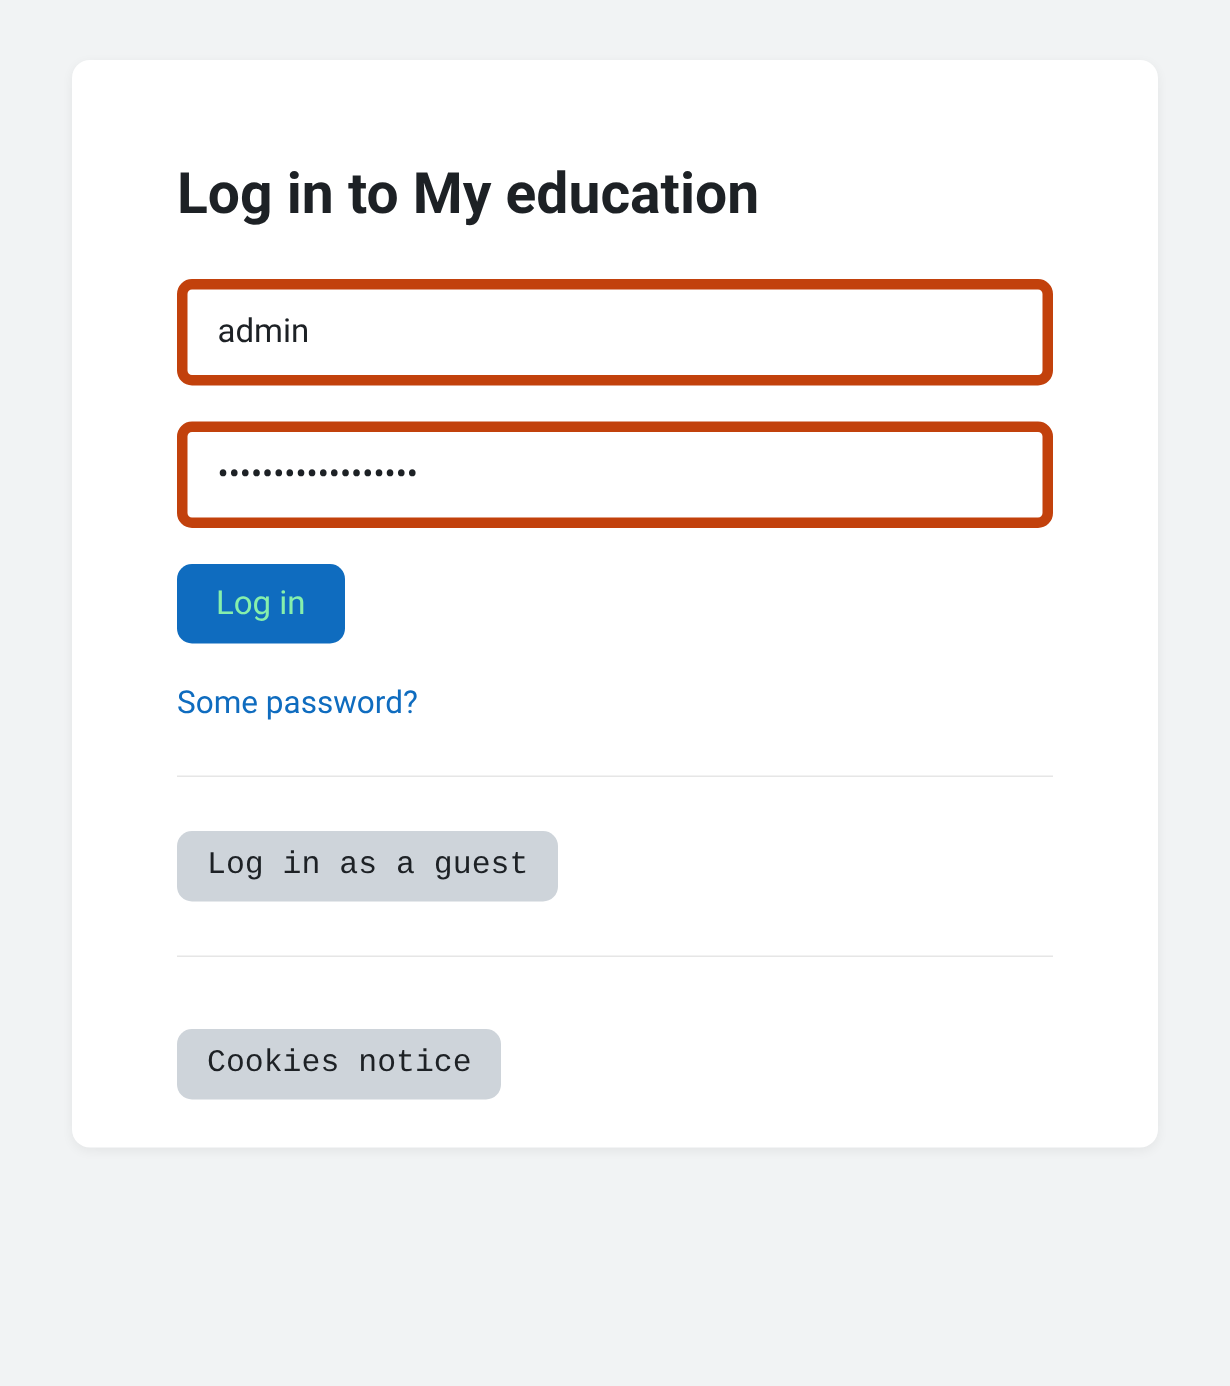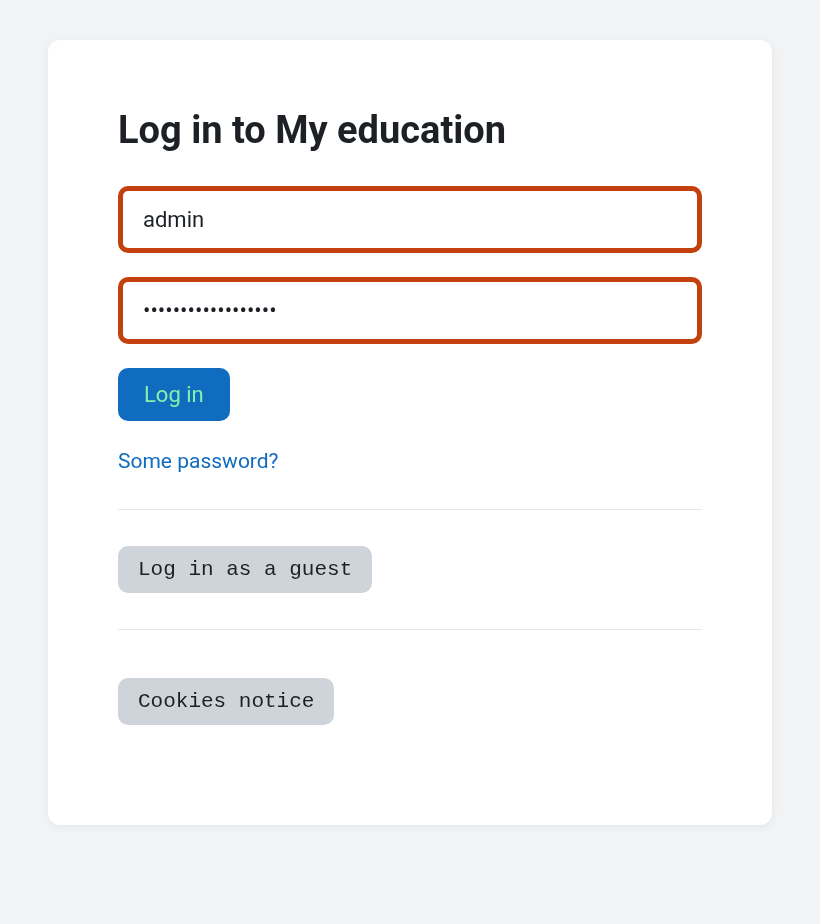--- a/index.html
+++ b/index.html
@@ -11,35 +11,35 @@
       font-family: -apple-system, BlinkMacSystemFont, "Segoe UI", Roboto, "Helvetica Neue", Arial, sans-serif;
       background-color: #f1f3f4;
       width: 820px;
       height: 924px;
       padding: 40px 48px;
     }
     .card {
       background-color: #ffffff;
       border-radius: 12px;
       box-shadow: 0 2px 8px rgba(0,0,0,0.06);
-      padding: 68px 70px 100px 70px;
+      padding: 68px 70px 32px 70px;
       width: 100%;
     }
     .title {
       font-size: 38px;
       font-weight: 700;
       color: #1d2125;
       margin-bottom: 32px;
       line-height: 1.2;
     }
     .form-input {
       width: 100%;
       font-size: 22px;
       padding: 16px 20px;
-      border: 5px solid #c2410c;
+      border: 7px solid #c2410c;
       border-radius: 10px;
       margin-bottom: 24px;
       color: #1d2125;
       background: #fff;
       font-family: inherit;
     }
     .form-input::placeholder {
       color: #6a737b;
     }
     .btn-primary {

